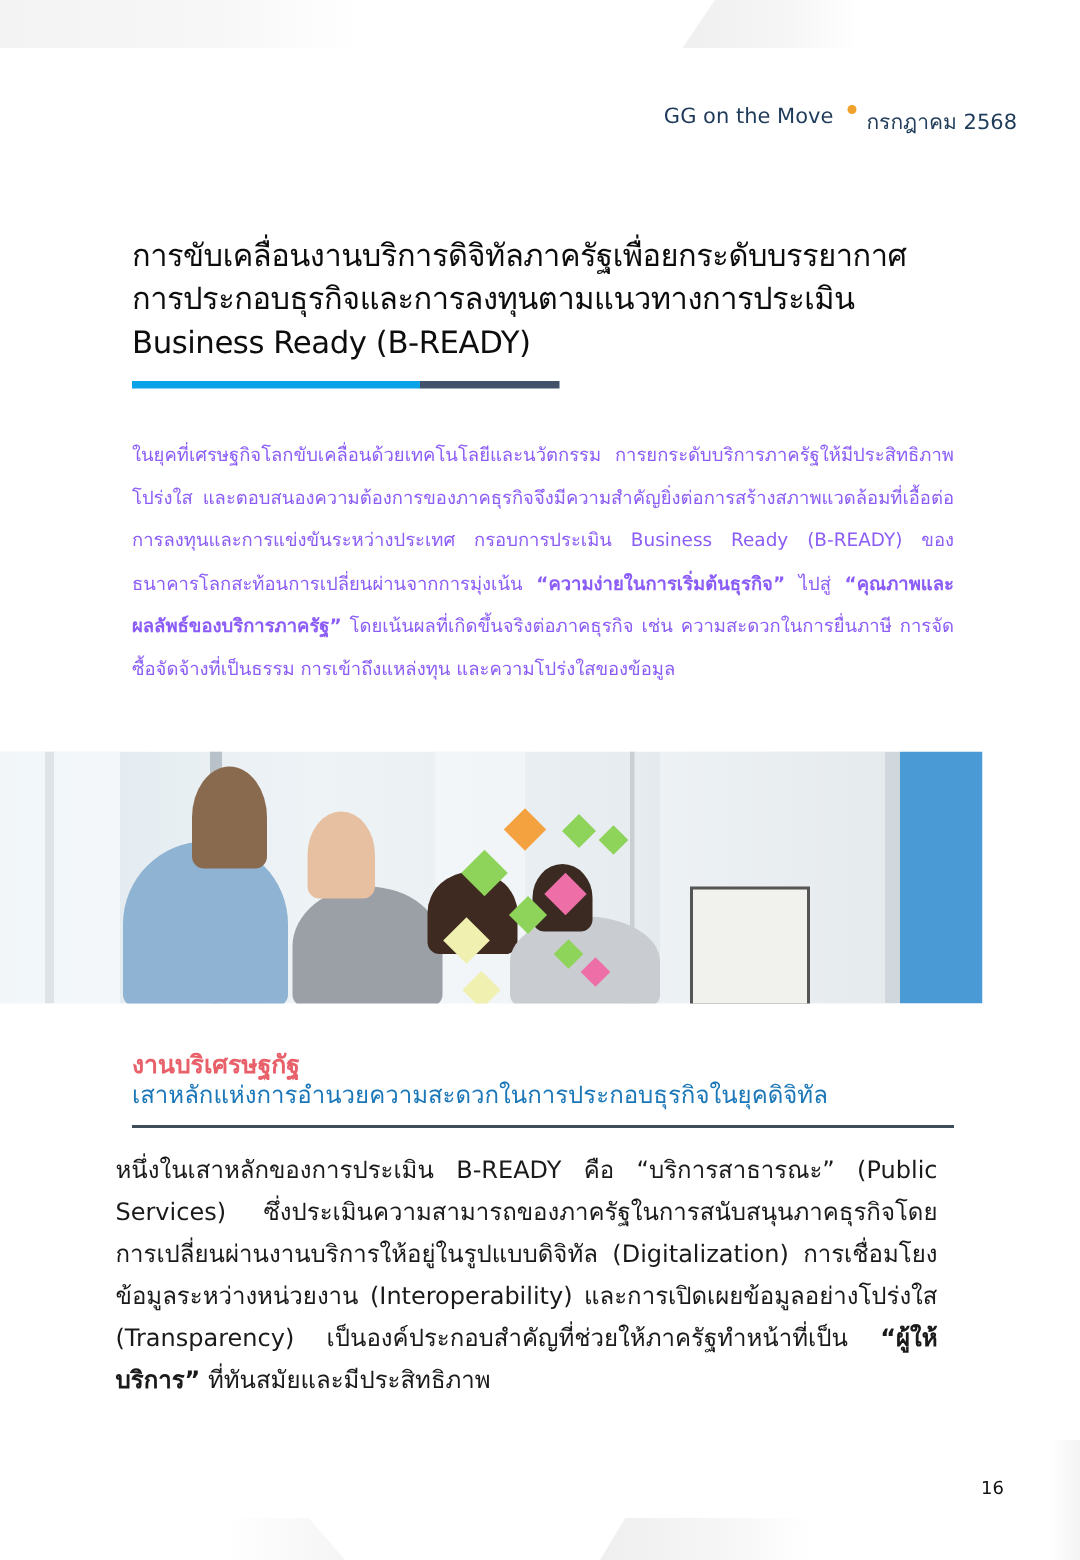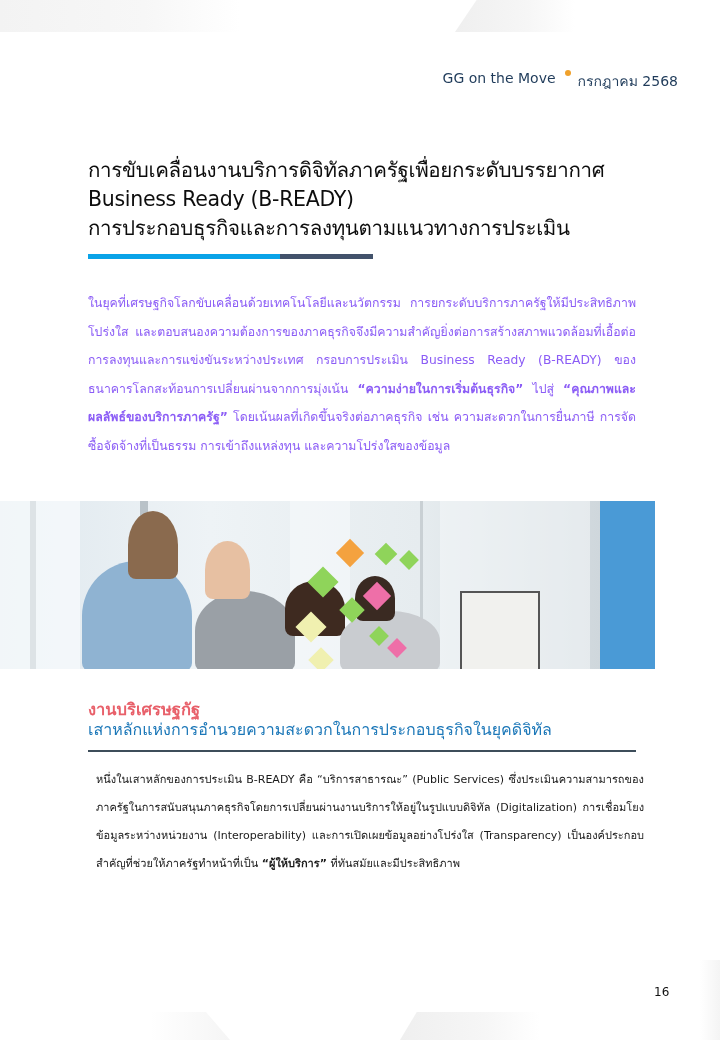--- a/index.html
+++ b/index.html
@@ -43,21 +43,21 @@
   .hero-accent { position: absolute; left: 600px; top: 0; width: 55px; height: 168px; background: #4a9ad6; }
   .pane { position: absolute; top: 0; height: 168px; background: rgba(255,255,255,0.35); }
   .pillar { position: absolute; top: 0; height: 168px; width: 6px; background: #c6cdd2; }
   .person { position: absolute; border-radius: 50% 50% 8px 8px; }
   .note { position: absolute; transform: rotate(45deg); }
 
   .section-title { position: absolute; left: 88px; top: 696px; font-size: 16.5px; font-weight: bold; color: #e8606a; }
   .section-subtitle { position: absolute; left: 88px; top: 717px; font-size: 16px; color: #1b77b8; }
   .section-rule { position: absolute; left: 88px; top: 750px; width: 548px; height: 2px; background: #3d4d5a; }
 
-  .body2 { position: absolute; left: 96px; top: 766px; width: 548px; font-size: 11px;
+  .body2 { position: absolute; left: 77px; top: 766px; width: 548px; font-size: 16px;
     line-height: 28px; color: #1a1a1a; text-align: justify; text-align-last: left; }
   .body2 b { font-weight: bold; }
 
   .page-num { position: absolute; left: 654px; top: 985px; font-size: 12px; color: #111; }
 </style>
 </head>
 <body>
 
 <div class="deco deco-tl"></div>
 <div class="deco deco-tr"></div>
@@ -66,22 +66,22 @@
 <div class="deco deco-r"></div>
 
 <div class="header-meta">
   <span>GG on the Move</span>
   <span class="dot"></span>
   <span>กรกฎาคม 2568</span>
 </div>
 
 <h1 class="title">
   <div>การขับเคลื่อนงานบริการดิจิทัลภาครัฐเพื่อยกระดับบรรยากาศ</div>
+  <div>การประกอบธุรกิจและการลงทุนตามแนวทางการประเมิน</div>
   <div>Business Ready (B-READY)</div>
-  <div>การประกอบธุรกิจและการลงทุนตามแนวทางการประเมิน</div>
 </h1>
 
 <div class="title-bar">
   <div class="seg1"></div>
   <div class="seg2"></div>
 </div>
 
 <p class="intro"><span>ในยุคที่เศรษฐกิจโลกขับเคลื่อนด้วยเทคโนโลยีและนวัตกรรม การยกระดับบริการภาครัฐให้มีประสิทธิภาพ โปร่งใส และตอบสนองความต้องการของภาคธุรกิจจึงมีความสำคัญยิ่งต่อการสร้างสภาพแวดล้อมที่เอื้อต่อการลงทุนและการแข่งขันระหว่างประเทศ กรอบการประเมิน Business Ready (B-READY) ของธนาคารโลกสะท้อนการเปลี่ยนผ่านจากการมุ่งเน้น </span><b>“ความง่ายในการเริ่มต้นธุรกิจ”</b><span> ไปสู่ </span><b>“คุณภาพและผลลัพธ์ของบริการภาครัฐ”</b><span> โดยเน้นผลที่เกิดขึ้นจริงต่อภาคธุรกิจ เช่น ความสะดวกในการยื่นภาษี การจัดซื้อจัดจ้างที่เป็นธรรม การเข้าถึงแหล่งทุน และความโปร่งใสของข้อมูล</span></p>
 
 <div class="hero">

